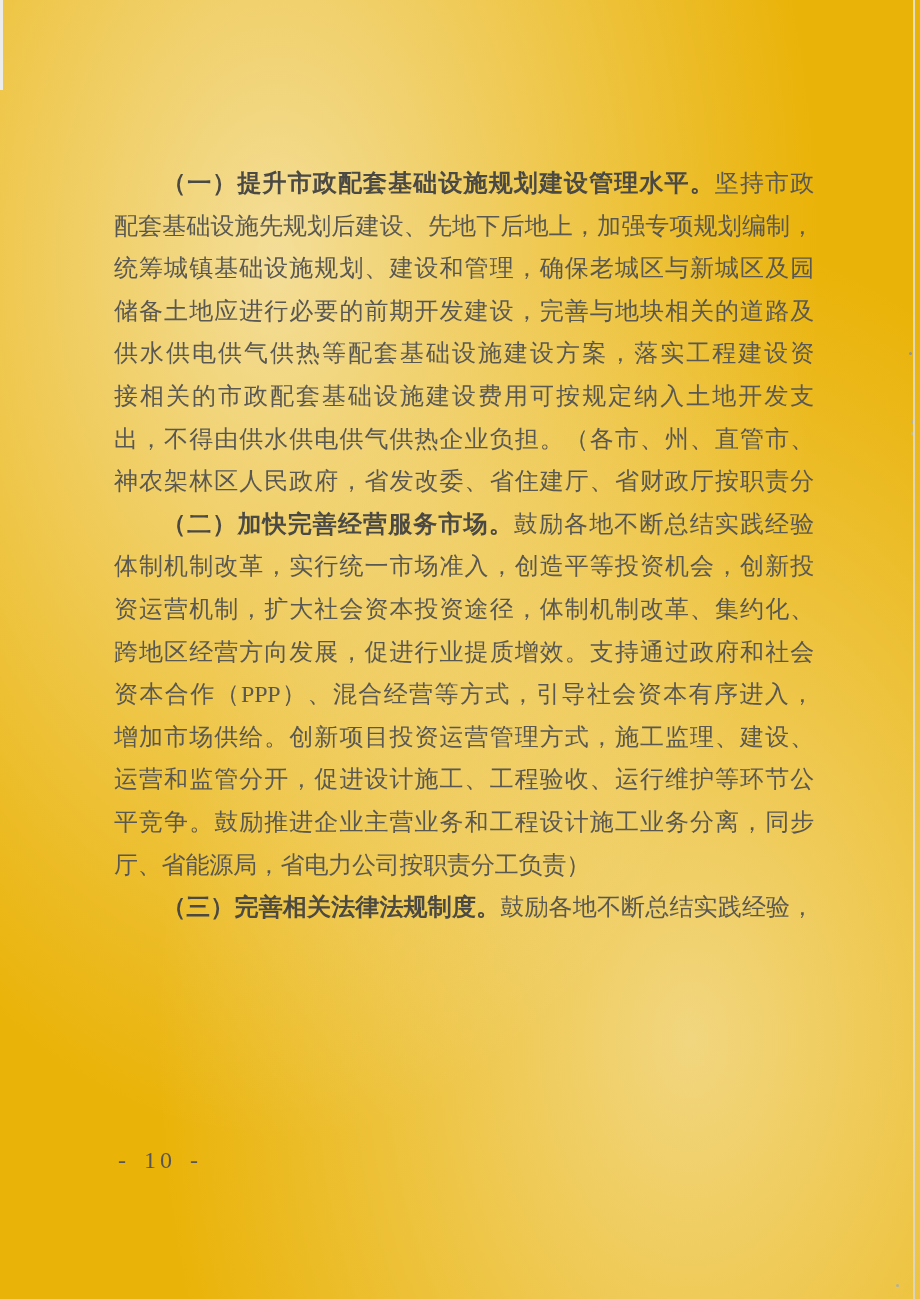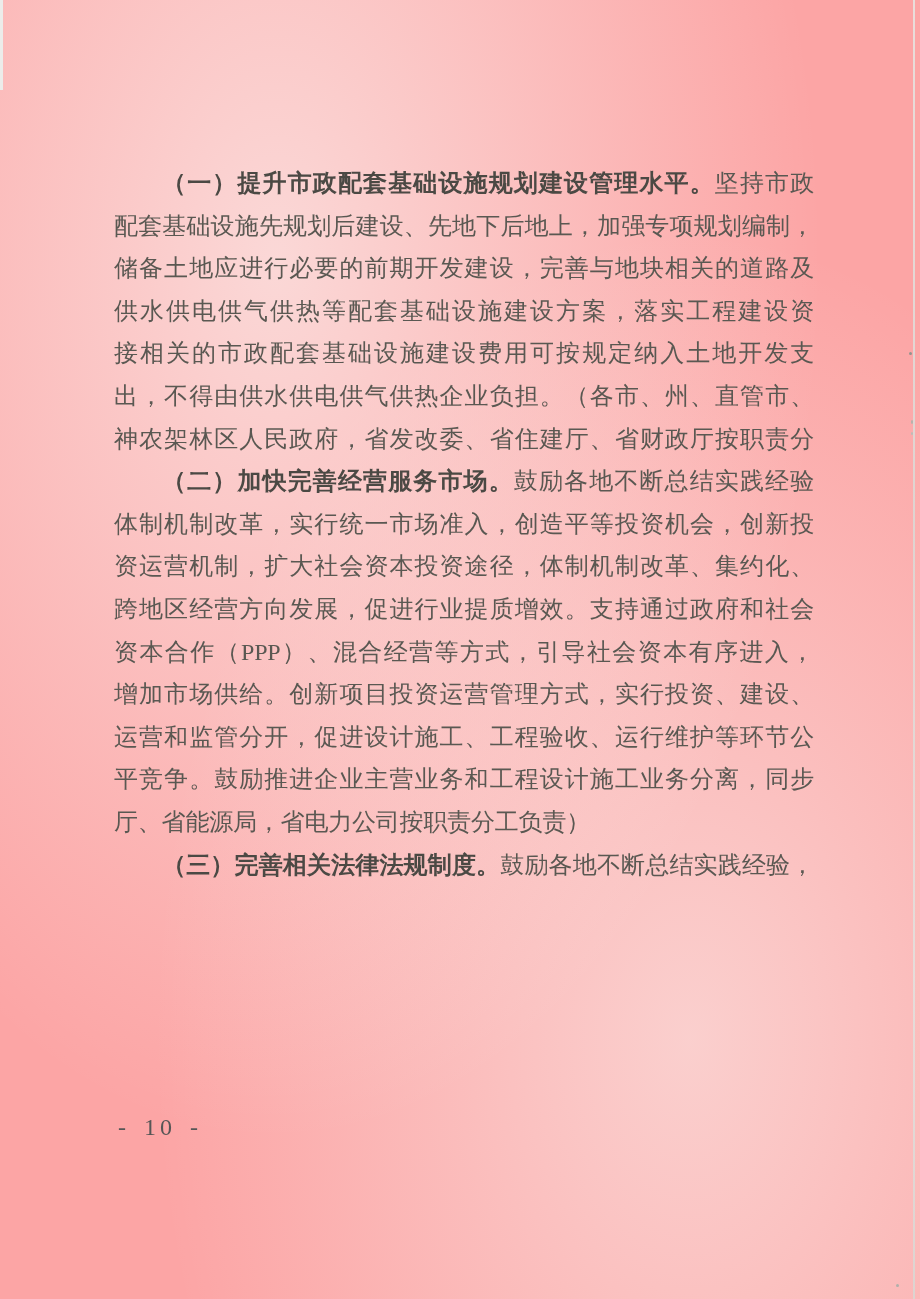--- a/index.html
+++ b/index.html
@@ -4,21 +4,21 @@
 <style>
   html, body {
     margin: 0;
     padding: 0;
     background: #ffffff;
   }
   .page {
     position: relative;
     width: 920px;
     height: 1299px;
-    background: #fca5a5;
+    background: #eab308;
     overflow: hidden;
     font-family: "Liberation Serif", "DejaVu Serif", serif;
   }
   
   .page::before {
     content: "";
     position: absolute;
     inset: 0;
     background:
       radial-gradient(ellipse at 30% 20%, rgba(250,250,248,0.6), rgba(0,0,0,0) 60%),
@@ -47,21 +47,21 @@
   .line.indent {
     text-indent: 2em;
   }
   .head {
     font-weight: 600;
     color: #4b4944;
   }
   .page-number {
     position: absolute;
     left: 118px;
-    top: 1110px;
+    top: 1143px;
     font-size: 24px;
     line-height: 34px;
     color: #565656;
     letter-spacing: 4px;
     word-spacing: 4px;
   }
   
   .scan-edge-right {
     position: absolute;
     left: 913px;
@@ -93,20 +93,21 @@
 <body>
 
 <div class="page">
 
   <div class="body-text">
 
     <div class="line indent"><span class="head">（一）提升市政配套基础设施规划建设管理水平。</span><span class="run">坚持市政</span></div>
 
     <div class="line"><span class="run">配套基础设施先规划后建设、先地下后地上，加强专项规划编制，</span></div>
 
+    <div class="line"><span class="run">统筹城镇基础设施规划、建设和管理，确保老城区与新城区及园</span></div>
 
 
     <div class="line"><span class="run">储备土地应进行必要的前期开发建设，完善与地块相关的道路及</span></div>
 
     <div class="line"><span class="run">供水供电供气供热等配套基础设施建设方案，落实工程建设资</span></div>
 
 
     <div class="line"><span class="run">接相关的市政配套基础设施建设费用可按规定纳入土地开发支</span></div>
 
     <div class="line"><span class="run">出，不得由供水供电供气供热企业负担。（各市、州、直管市、</span></div>
@@ -117,21 +118,21 @@
     <div class="line indent"><span class="head">（二）加快完善经营服务市场。</span><span class="run">鼓励各地不断总结实践经验</span></div>
 
     <div class="line"><span class="run">体制机制改革，实行统一市场准入，创造平等投资机会，创新投</span></div>
 
     <div class="line"><span class="run">资运营机制，扩大社会资本投资途径，体制机制改革、集约化、</span></div>
 
     <div class="line"><span class="run">跨地区经营方向发展，促进行业提质增效。支持通过政府和社会</span></div>
 
     <div class="line"><span class="run">资本合作（PPP）、混合经营等方式，引导社会资本有序进入，</span></div>
 
-    <div class="line"><span class="run">增加市场供给。创新项目投资运营管理方式，实行投资、建设、</span></div>
+    <div class="line"><span class="run">增加市场供给。创新项目投资运营管理方式，施工监理、建设、</span></div>
 
     <div class="line"><span class="run">运营和监管分开，促进设计施工、工程验收、运行维护等环节公</span></div>
 
     <div class="line"><span class="run">平竞争。鼓励推进企业主营业务和工程设计施工业务分离，同步</span></div>
 
 
 
     <div class="line left-last"><span class="run">厅、省能源局，省电力公司按职责分工负责）</span></div>
 
     <div class="line indent"><span class="head">（三）完善相关法律法规制度。</span><span class="run">鼓励各地不断总结实践经验，</span></div>

